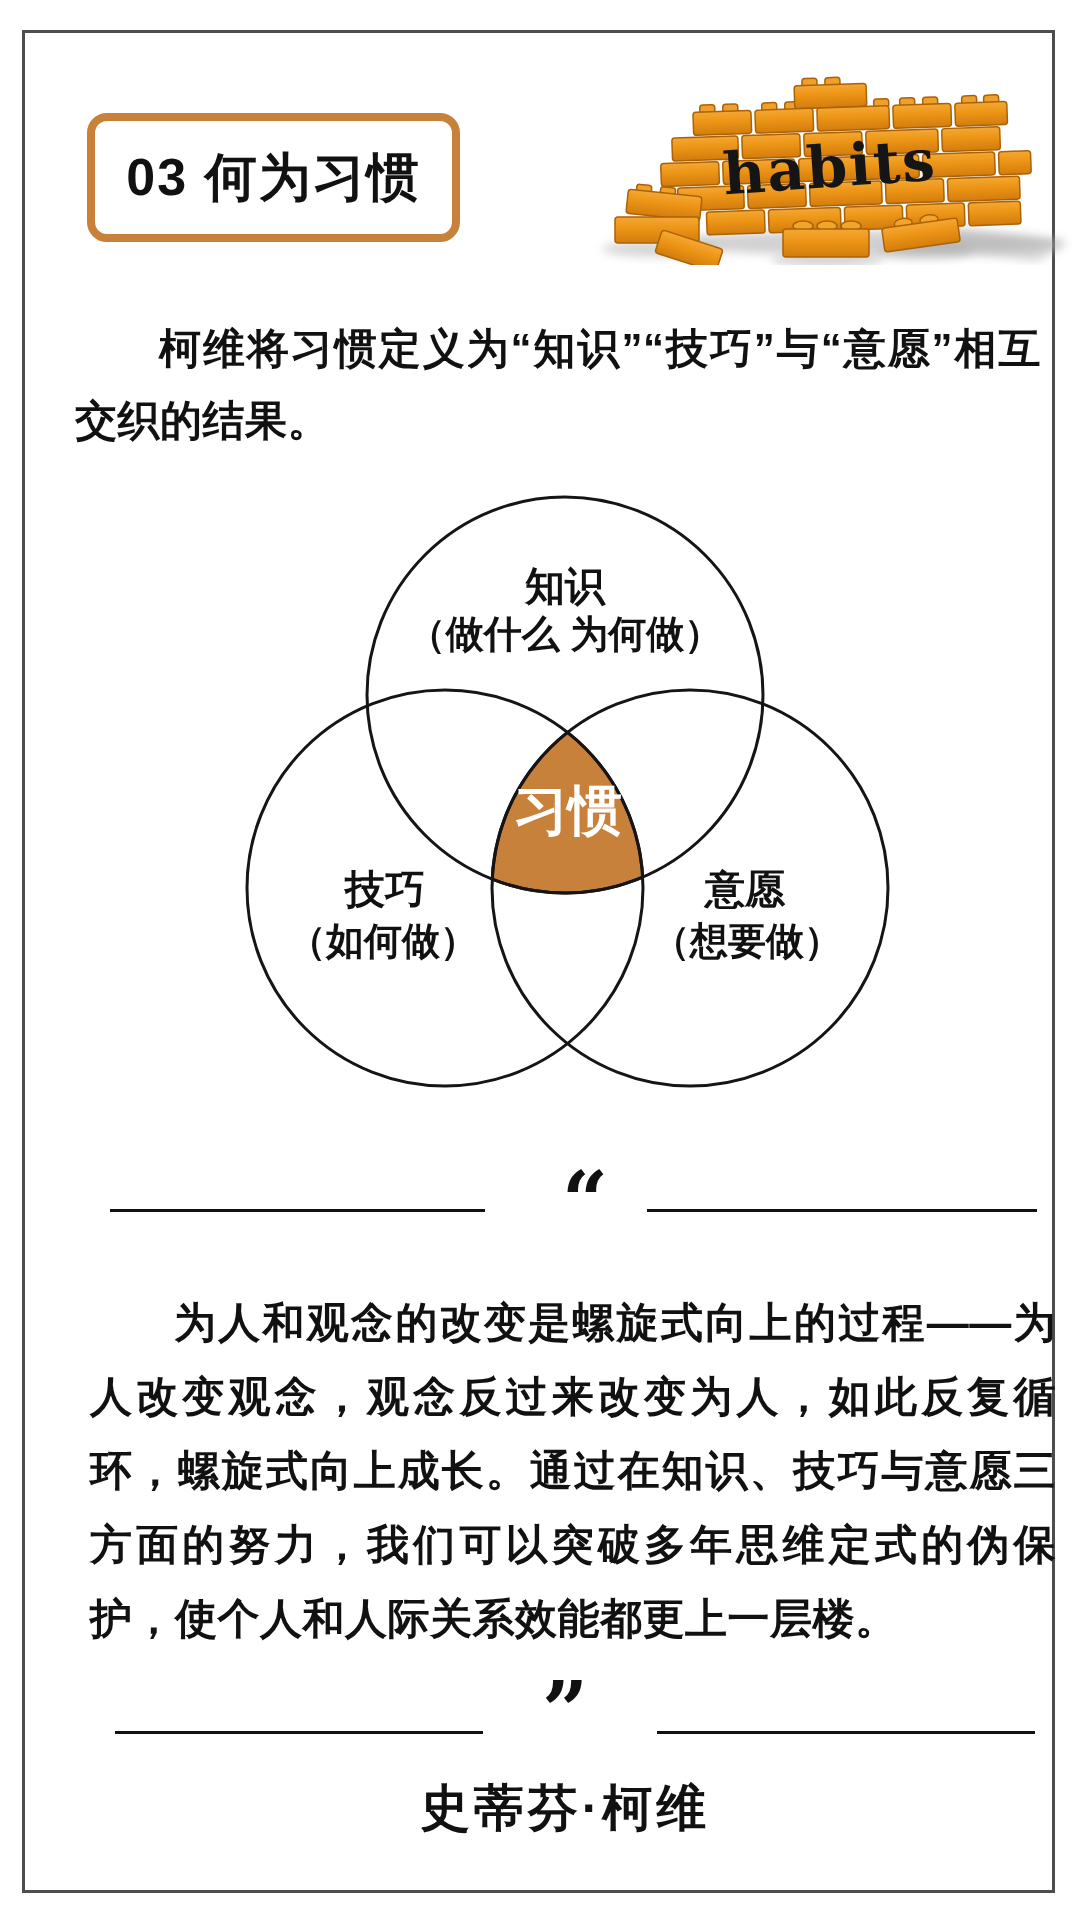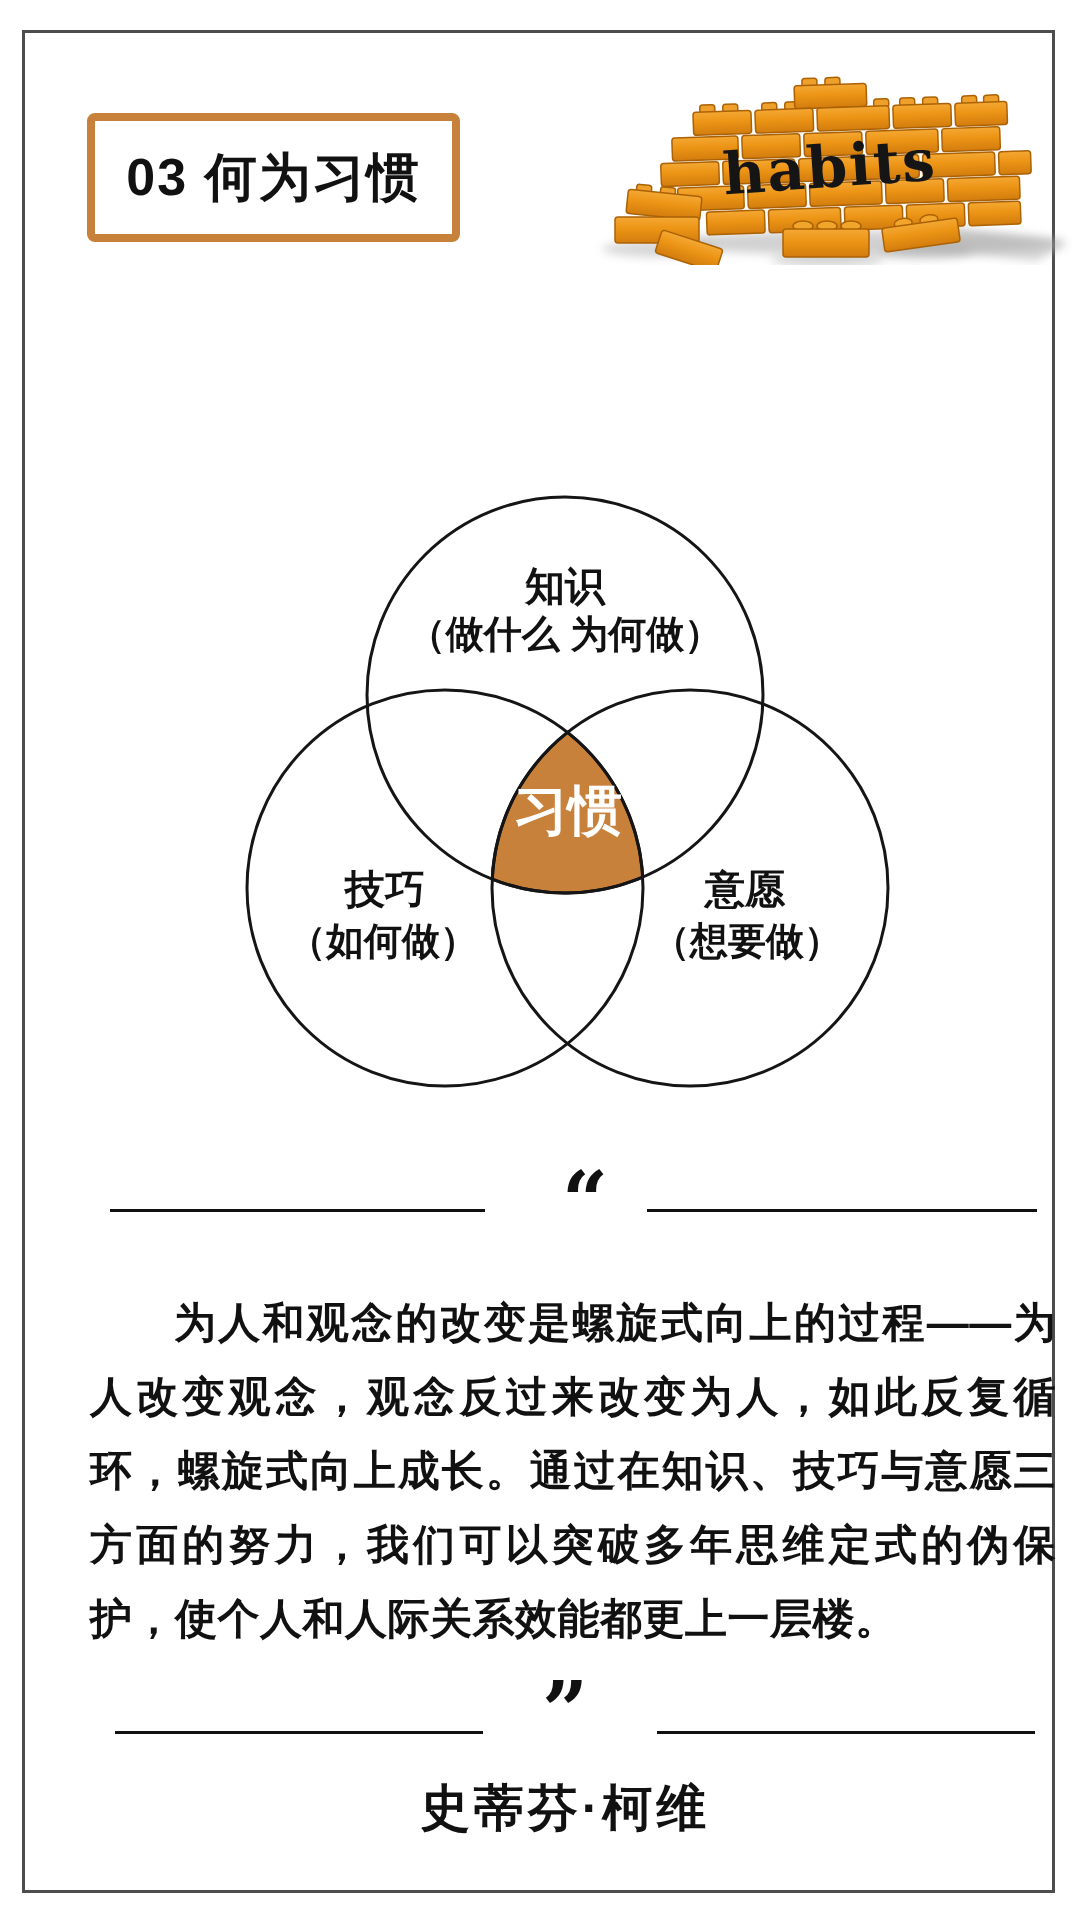--- a/index.html
+++ b/index.html
@@ -6,21 +6,21 @@
   body{
     width:1080px;height:1920px;position:relative;background:#ffffff;
     font-family:"Liberation Sans",sans-serif;color:#111;overflow:hidden;
   }
   .page-card{
     position:absolute;left:22px;top:30px;width:1027px;height:1857px;
     border:3px solid #4d4d4d;background:#fff;
   }
   .title-box{
     position:absolute;left:62px;top:80px;width:357px;height:113px;
-    border:8px solid #C8813B;border-radius:8px;
+    border:8px solid #C8813B;border-radius:20px;
     display:flex;align-items:center;justify-content:center;
   }
   .title-box span{
     font-size:52px;font-weight:bold;letter-spacing:2px;white-space:nowrap;
   }
   .habits-img{position:absolute;left:540px;top:42px;width:510px;height:190px;}
   .intro{
     position:absolute;left:50px;top:280px;width:966px;margin:0;
     font-size:42px;line-height:72px;font-weight:bold;
     text-align:justify;text-indent:84px;letter-spacing:0.5px;
@@ -150,20 +150,21 @@
       <g transform="rotate(-8 356 160)">
         <ellipse cx="340" cy="146" rx="9" ry="5" fill="#F2A52B"></ellipse>
         <ellipse cx="366" cy="146" rx="9" ry="5" fill="#F2A52B"></ellipse>
         <rect x="318" y="148" width="76" height="24" rx="3" fill="url(#bg)"></rect>
       </g>
     </g>
 
     <text x="265" y="112" transform="rotate(-4 265 95)" font-family="DejaVu Serif, serif" font-weight="bold" font-size="58" letter-spacing="2" text-anchor="middle" fill="#151515">habits</text>
   </svg>
 
+  <p class="intro">柯维将习惯定义为“知识”“技巧”与“意愿”相互交织的结果。</p>
 
   <svg class="venn" viewBox="180 440 720 640" aria-hidden="true">
     <path class="center-region" d="M 542.5 699.4 A 198 198 0 0 1 617.7 844.1 A 198 198 0 0 1 467.2 846.1 A 198 198 0 0 1 542.5 699.4 Z"></path>
     <circle cx="540" cy="662" r="198"></circle>
     <circle cx="420" cy="855" r="198"></circle>
     <circle cx="665" cy="855" r="198"></circle>
 
     <text x="540" y="567" class="vt-main">知识</text>
     <text x="540" y="614" class="vt-sub">（做什么 为何做）</text>
 

